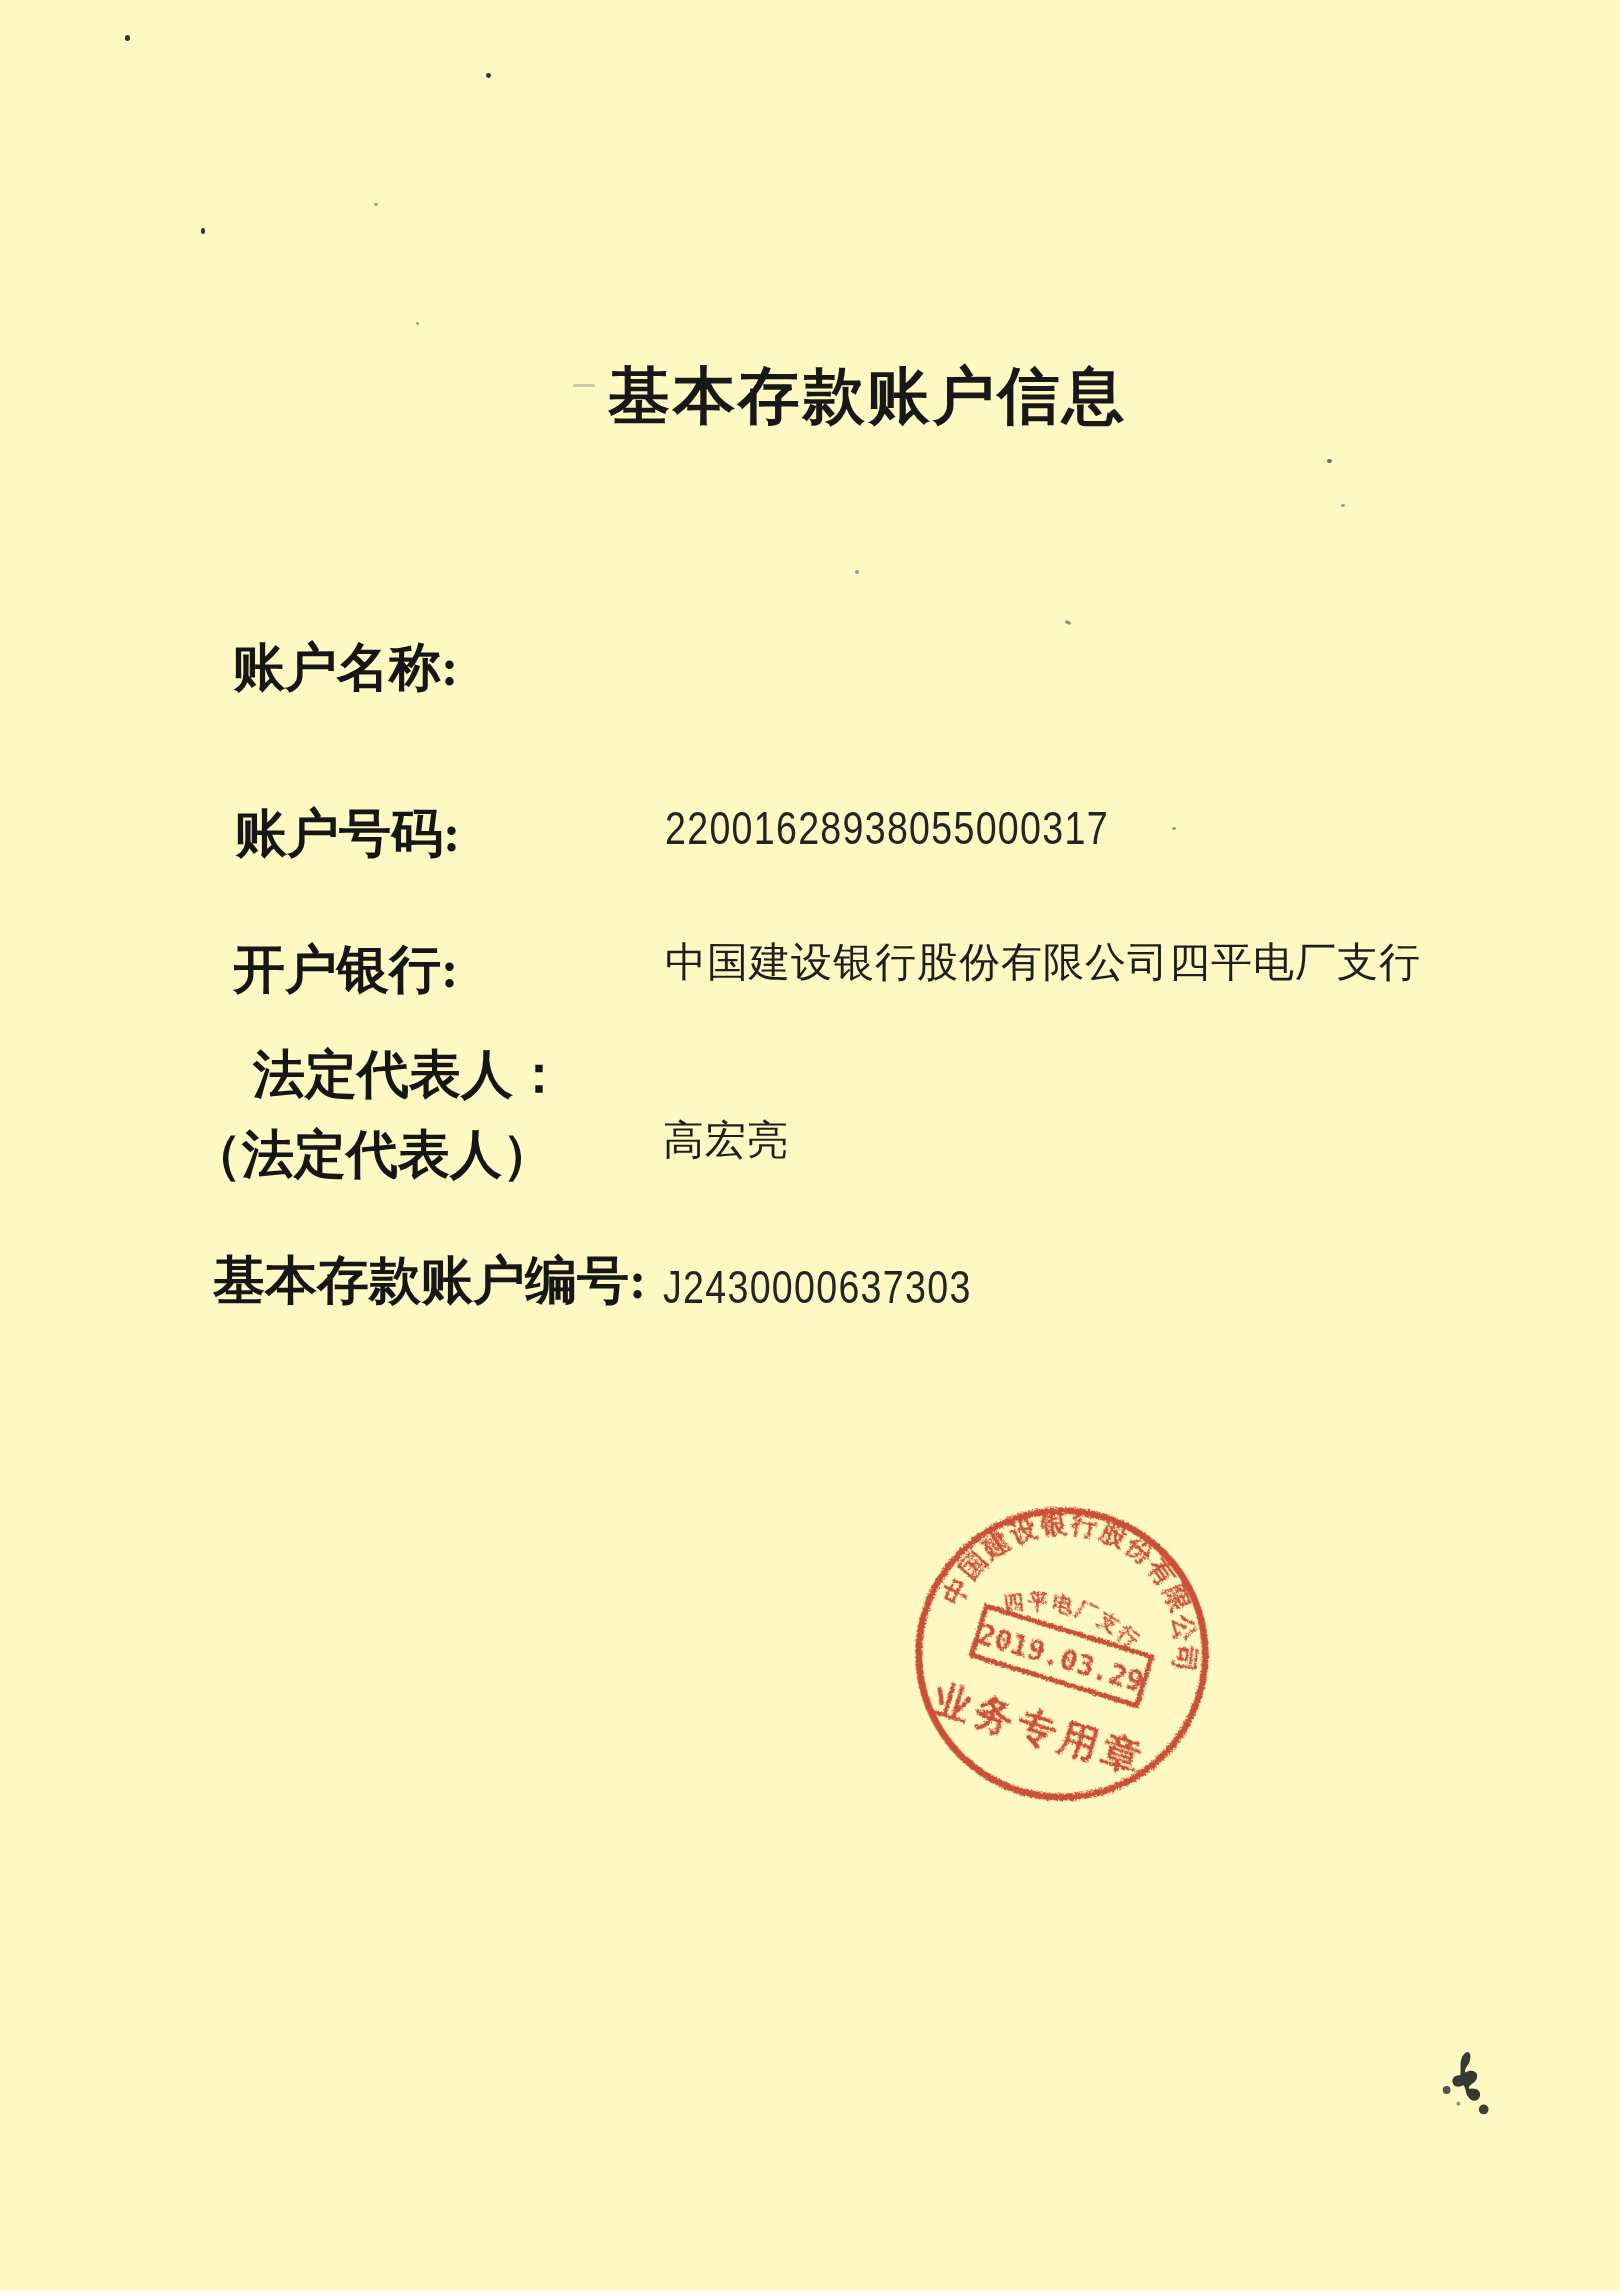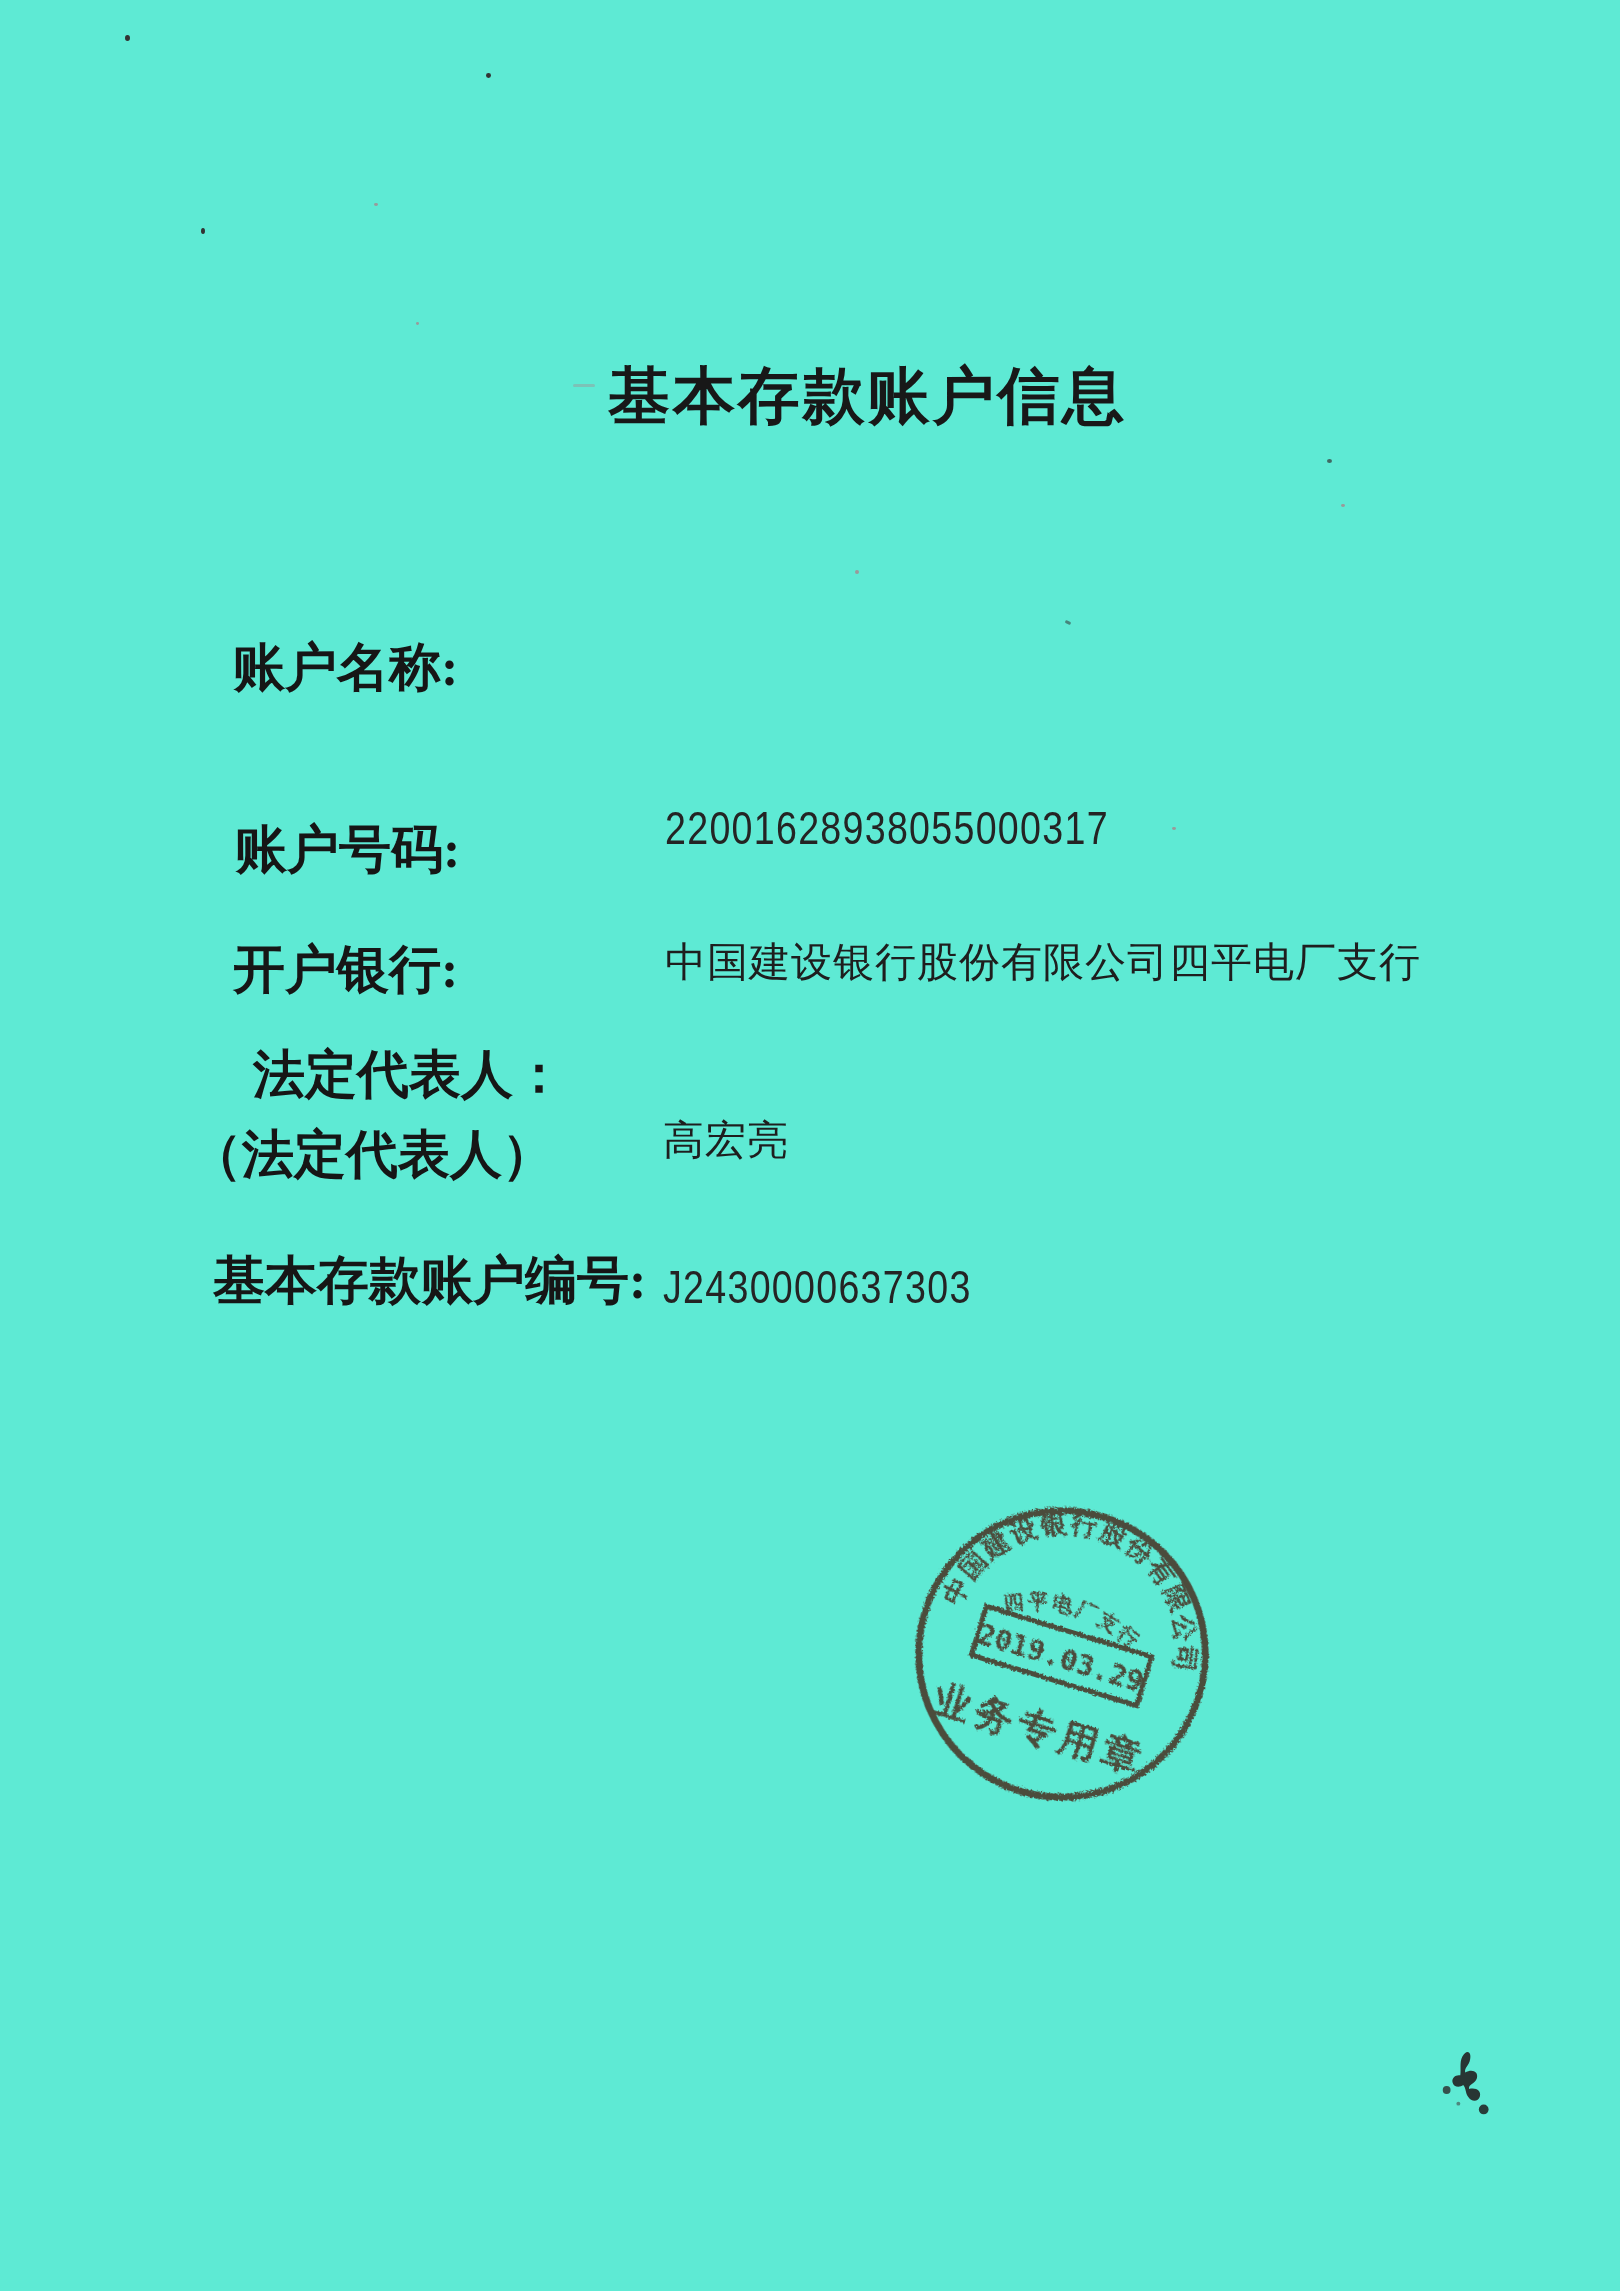--- a/index.html
+++ b/index.html
@@ -4,21 +4,21 @@
 <style>
   html,body{margin:0;padding:0;}
   body{
     width:1620px;height:2292px;
     background:#ffffff;
     position:relative;
     overflow:hidden;
     font-family:"Liberation Serif","DejaVu Serif",serif;
     color:#1b1b1b;
   }
-  .page{position:absolute;inset:0;background:#5eead4;text-align:right;}
+  .page{position:absolute;inset:0;background:#fef9c3;text-align:right;}
 
   .doc-title{
     position:absolute;left:608px;top:365px;
     font-size:62px;font-weight:700;letter-spacing:2.9px;
     color:#181818;white-space:nowrap;line-height:1;
   }
 
   .field-label{
     position:absolute;
     font-size:52px;font-weight:700;letter-spacing:0px;
@@ -69,21 +69,21 @@
 </style>
 </head>
 <body>
 
 <div class="page">
 
   <div class="doc-title">基本存款账户信息</div>
 
   <div class="field-label" style="left:233px;top:642px;">账户名称:</div>
 
-  <div class="field-label" style="left:235px;top:808px;margin-top:16px;">账户号码:</div>
+  <div class="field-label" style="left:235px;top:808px;">账户号码:</div>
   <div class="field-value num" style="left:665px;top:804px;">22001628938055000317</div>
 
   <div class="field-label" style="left:233px;top:944px;">开户银行:</div>
   <div class="field-value" style="left:665px;top:942px;">中国建设银行股份有限公司四平电厂支行</div>
 
   <div class="field-label" style="left:223px;top:1049px;margin-left:30px;">法定代表人：</div>
   <div class="field-label" style="left:190px;top:1129px;">（法定代表人）</div>
   <div class="field-value" style="left:663px;top:1076px;margin-top:44px;">高宏亮</div>
 
   <div class="field-label" style="left:213px;top:1255px;">基本存款账户编号:</div>

